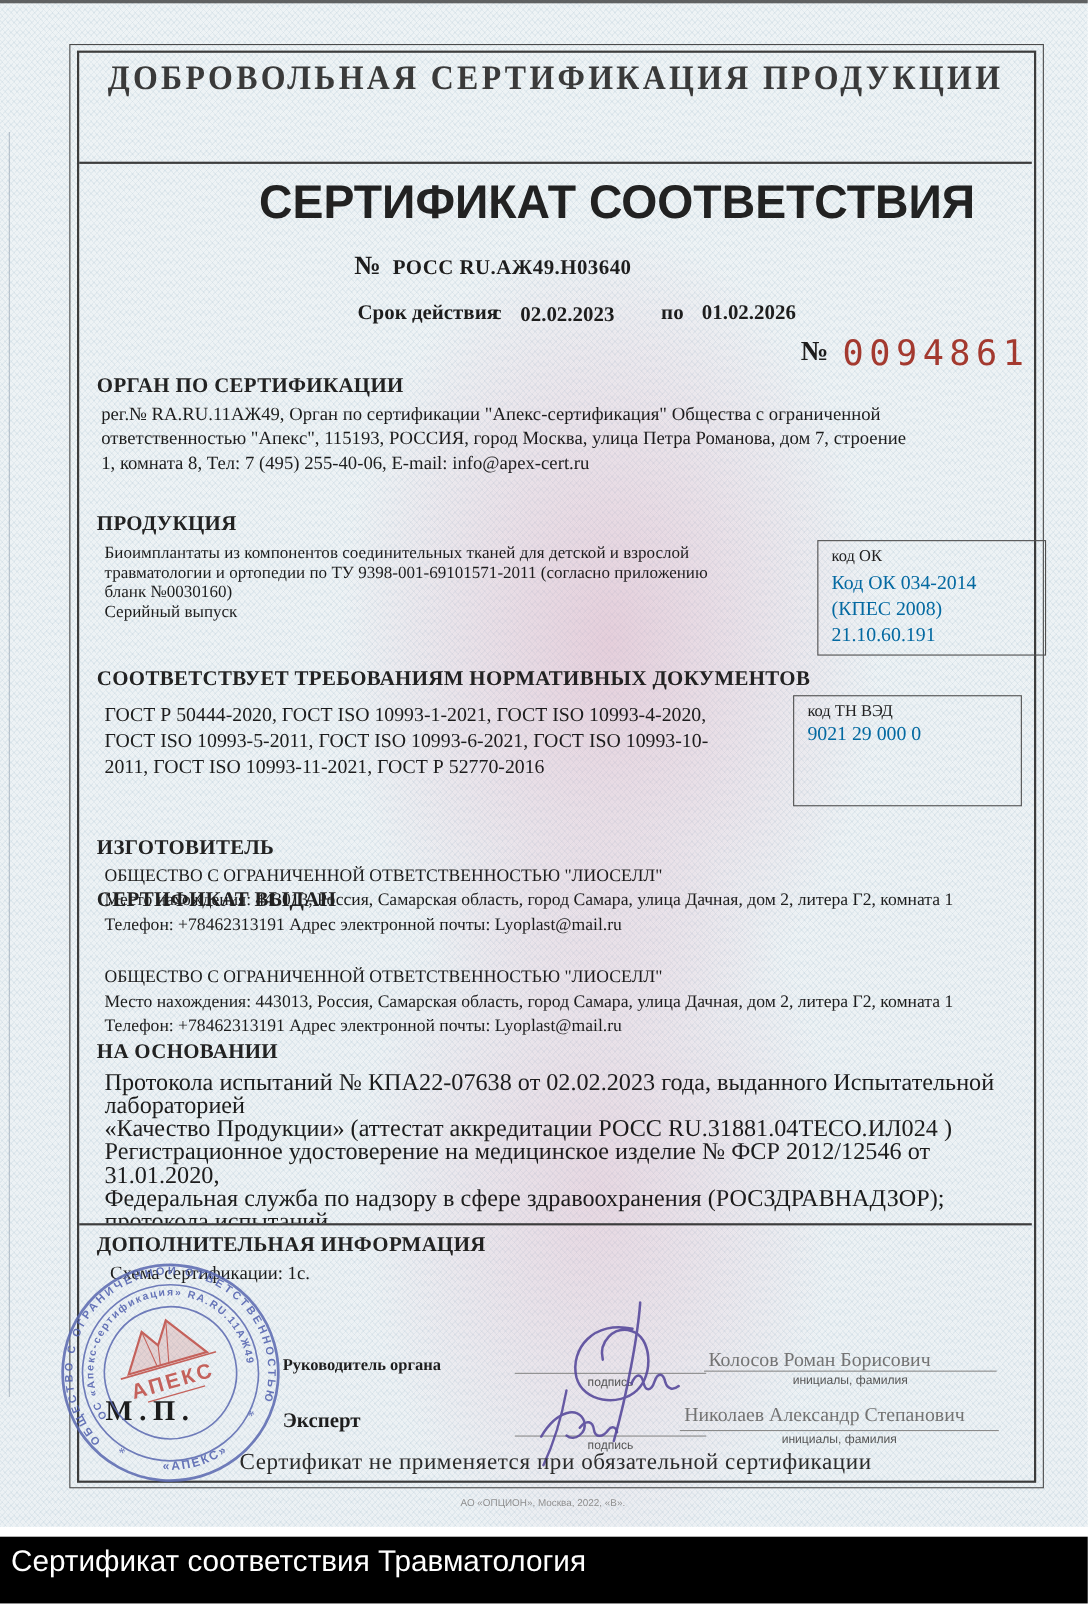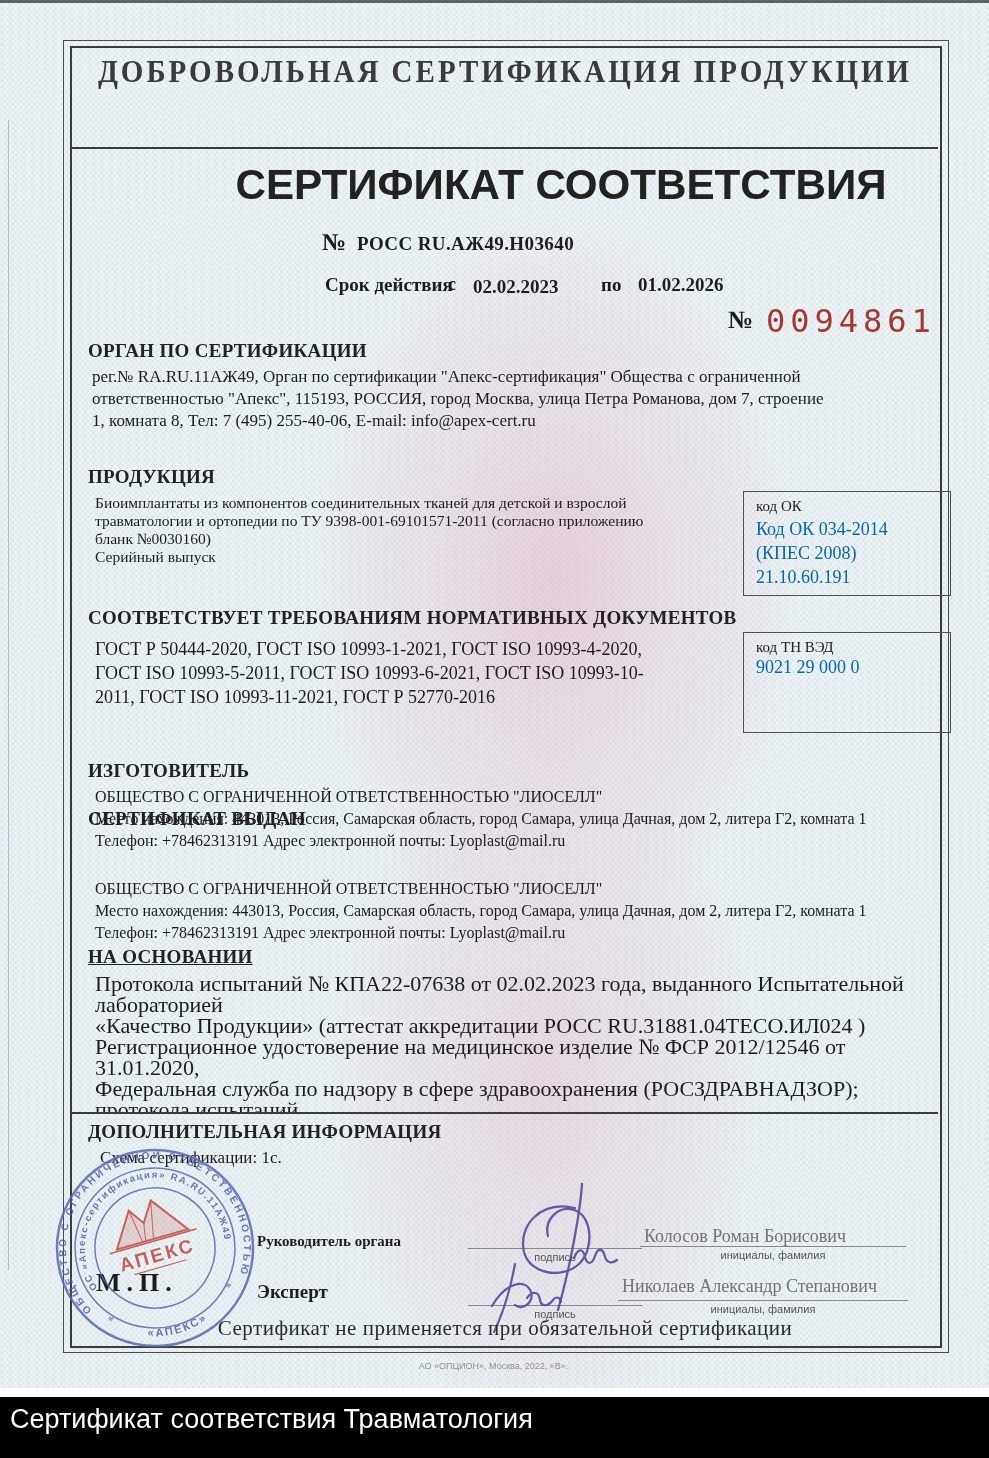--- a/index.html
+++ b/index.html
@@ -87,36 +87,36 @@
     <div class="code-label">код ОК</div>
     <div class="code-value" style="line-height:24px;margin-top:2px;">Код ОК 034-2014
 (КПЕС 2008)
 21.10.60.191</div>
   </div>
 
   <div class="abs sec-heading" style="left:88px;top:607px;">СООТВЕТСТВУЕТ ТРЕБОВАНИЯМ НОРМАТИВНЫХ ДОКУМЕНТОВ</div>
   <div class="abs body-text" style="left:95px;top:637px;width:640px;font-size:18px;line-height:24px;">ГОСТ Р 50444-2020, ГОСТ ISO 10993-1-2021, ГОСТ ISO 10993-4-2020,
 ГОСТ ISO 10993-5-2011, ГОСТ ISO 10993-6-2021, ГОСТ ISO 10993-10-
 2011, ГОСТ ISO 10993-11-2021, ГОСТ Р 52770-2016</div>
-  <div class="code-box" style="left:743px;top:632px;width:194px;height:93px;padding:6px 0 0 12px;">
+  <div class="code-box" style="left:721px;top:632px;width:194px;height:93px;padding:6px 0 0 12px;">
     <div class="code-label">код ТН ВЭД</div>
     <div class="code-value" style="margin-top:1px;">9021 29 000 0</div>
   </div>
 
   <div class="abs sec-heading" style="left:88px;top:760px;">ИЗГОТОВИТЕЛЬ</div>
   <div class="abs body-text" style="left:95px;top:786px;width:840px;font-size:16px;line-height:22px;">ОБЩЕСТВО С ОГРАНИЧЕННОЙ ОТВЕТСТВЕННОСТЬЮ "ЛИОСЕЛЛ"
 Место нахождения: 443013, Россия, Самарская область, город Самара, улица Дачная, дом 2, литера Г2, комната 1
 Телефон: +78462313191 Адрес электронной почты: Lyoplast@mail.ru</div>
 
   <div class="abs sec-heading" style="left:88px;top:808px;">СЕРТИФИКАТ ВЫДАН</div>
   <div class="abs body-text" style="left:95px;top:878px;width:840px;font-size:16px;line-height:22px;">ОБЩЕСТВО С ОГРАНИЧЕННОЙ ОТВЕТСТВЕННОСТЬЮ "ЛИОСЕЛЛ"
 Место нахождения: 443013, Россия, Самарская область, город Самара, улица Дачная, дом 2, литера Г2, комната 1
 Телефон: +78462313191 Адрес электронной почты: Lyoplast@mail.ru</div>
 
-  <div class="abs sec-heading" style="left:88px;top:946px;text-decoration:underline;">НА ОСНОВАНИИ</div>
+  <div class="abs sec-heading" style="left:88px;top:946px;">НА ОСНОВАНИИ</div>
   <div class="abs body-text" style="left:95px;top:973px;width:845px;height:139px;overflow:hidden;font-size:22px;line-height:21px;">Протокола испытаний № КПА22-07638 от 02.02.2023 года, выданного Испытательной лабораторией
 «Качество Продукции» (аттестат аккредитации РОСС RU.31881.04ТЕСО.ИЛ024 )
 Регистрационное удостоверение на медицинское изделие № ФСР 2012/12546 от 31.01.2020,
 Федеральная служба по надзору в сфере здравоохранения (РОСЗДРАВНАДЗОР); протокола испытаний
 № 1481 от 26.02.2020 г, ИЛ «Токсиколог» ООО «ННЦ токсикологической и биологической
 безопасности медицинских изделий» (аттестат № РОСС RU.0001.21ИМ55); протокола испытаний № 19
 -155 от 11.06.2019, ИЦ МИ АНО «ВНИИИМТ» (аттестат № RA.RU.21ИМ04)</div>
   <div class="hline" style="left:72px;top:1112px;width:866px;"></div>
 
   <div class="abs sec-heading" style="left:88px;top:1121px;">ДОПОЛНИТЕЛЬНАЯ ИНФОРМАЦИЯ</div>

